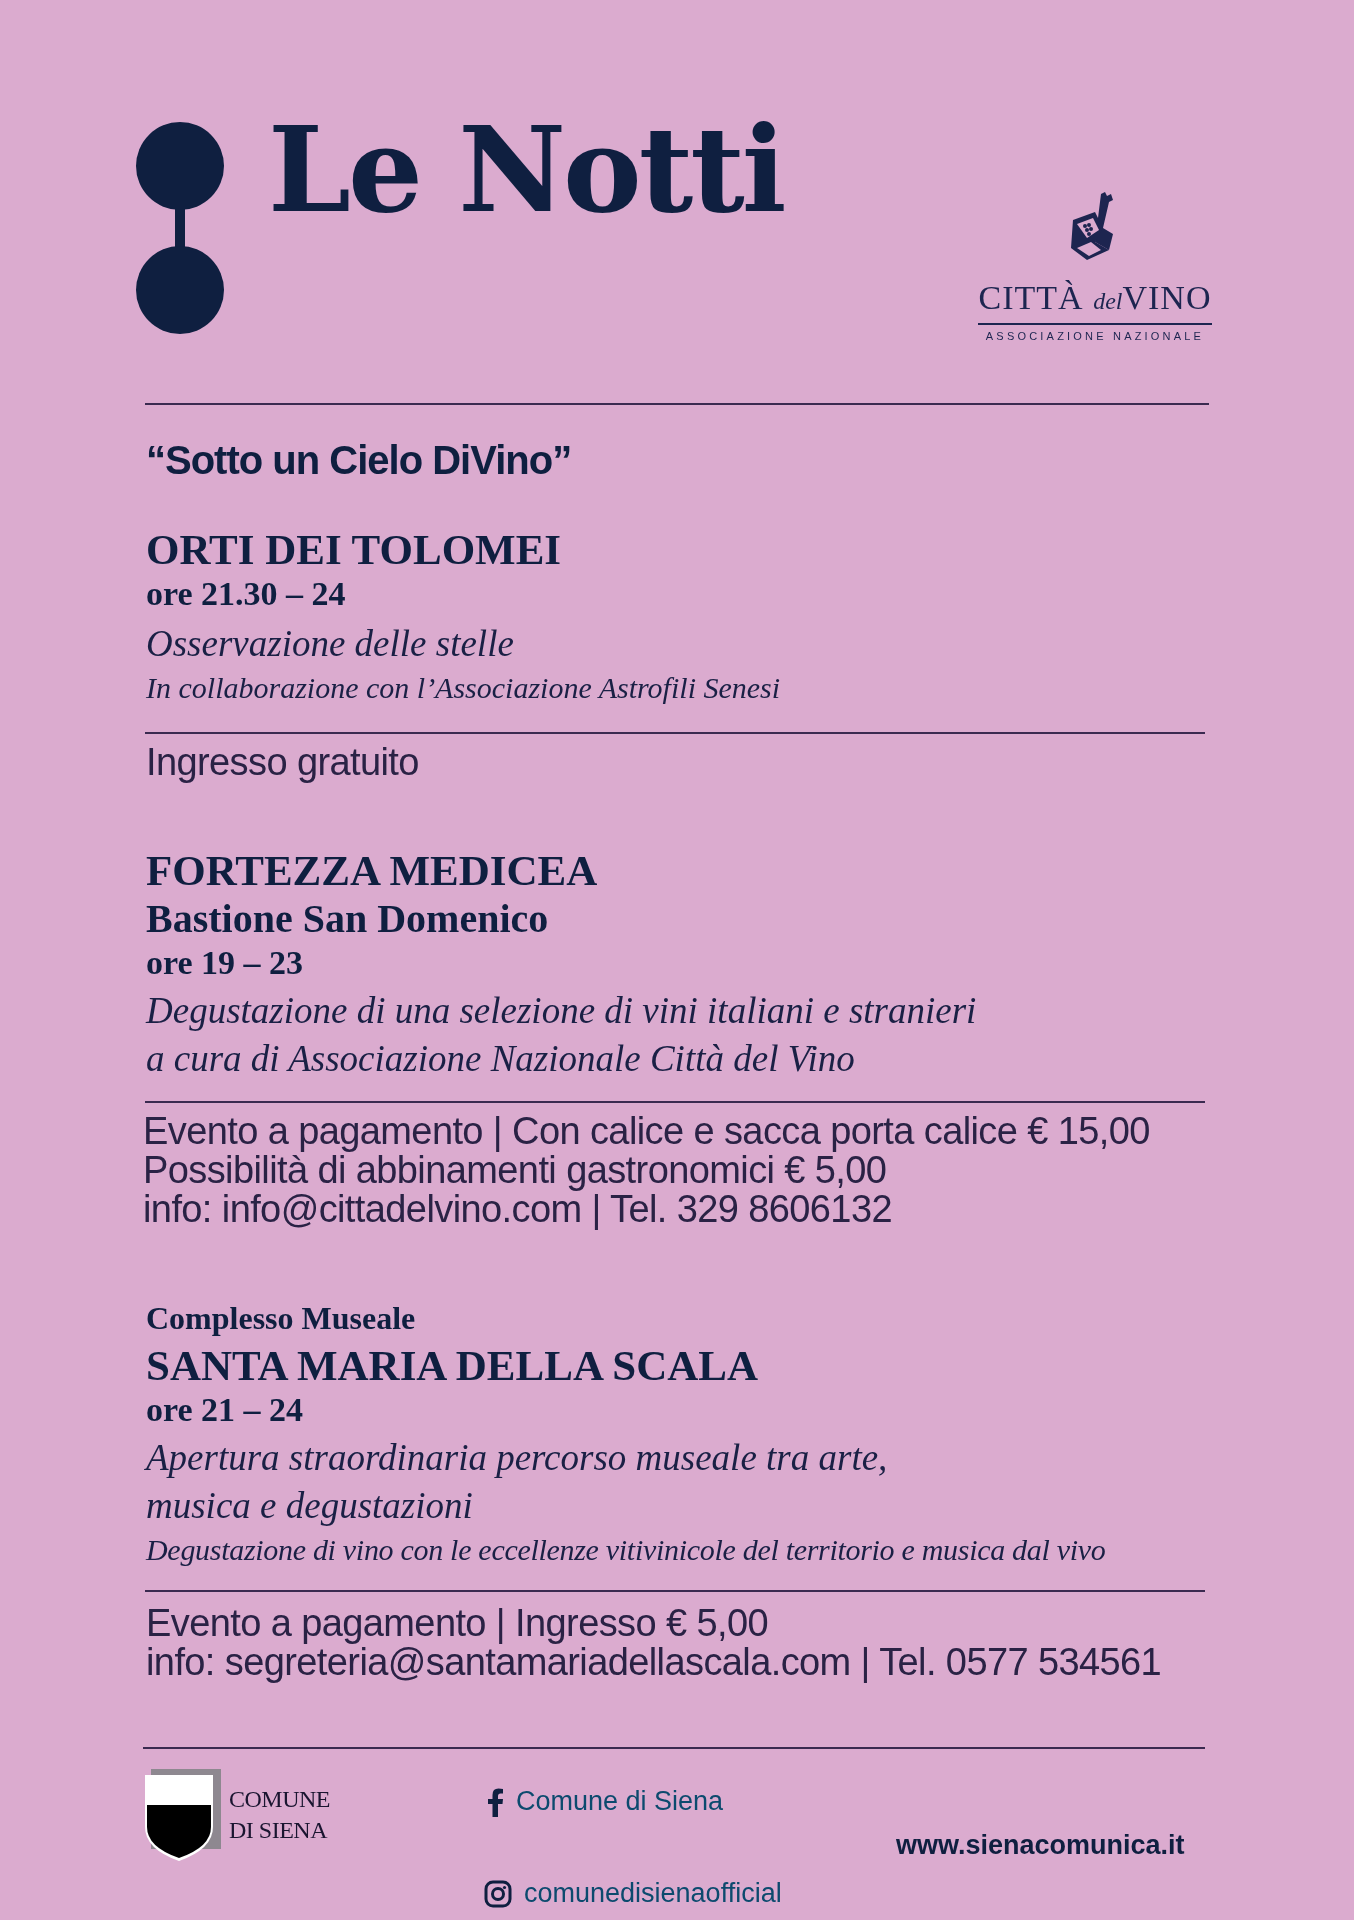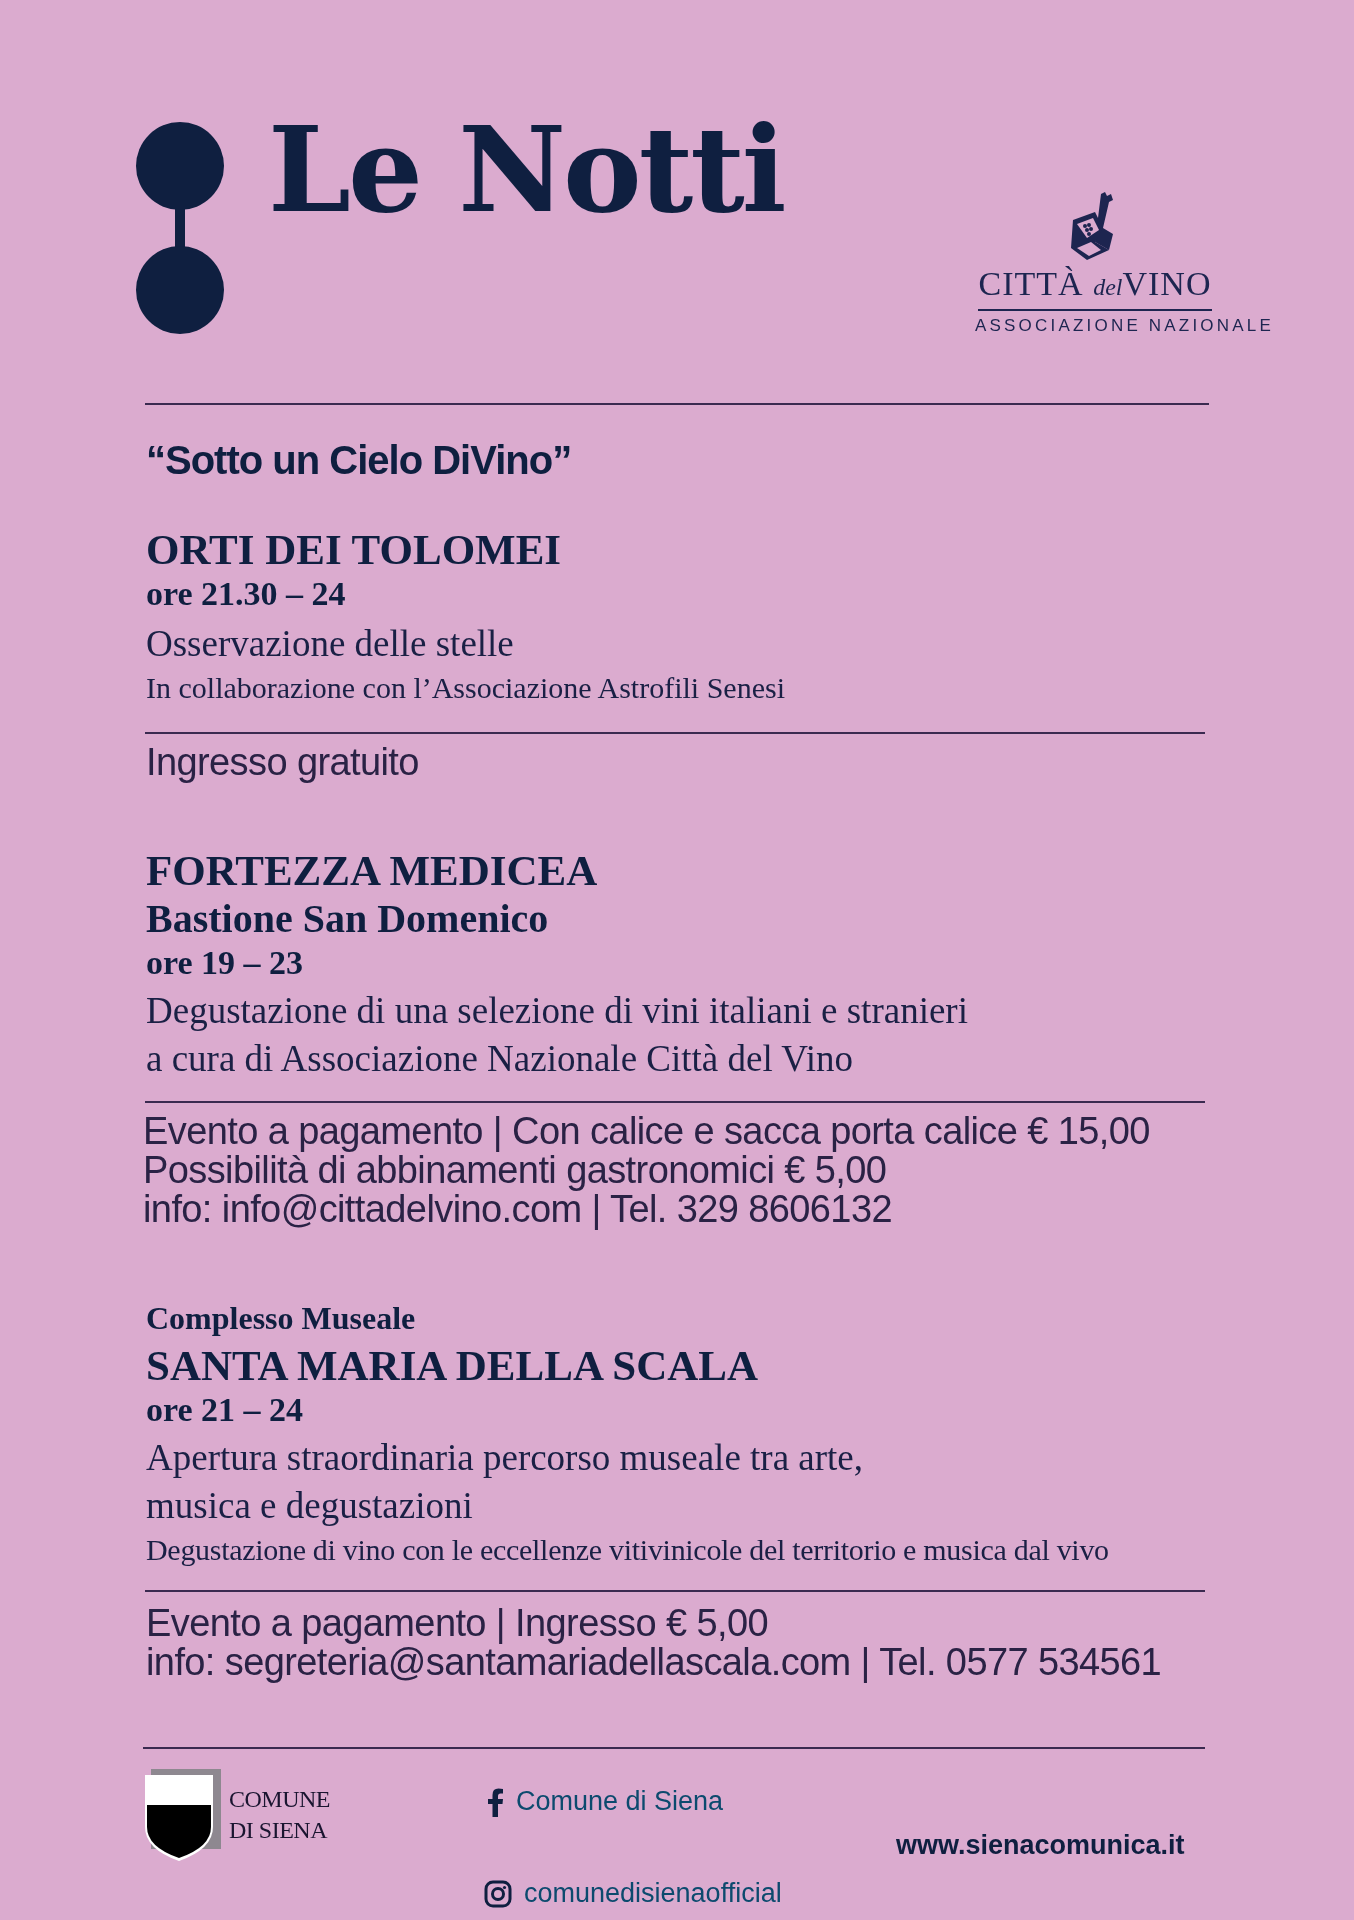--- a/index.html
+++ b/index.html
@@ -25,41 +25,41 @@
       color: #0f1f40;
     }
     .logo-title span { display: block; }
 
     
     .cdv { left: 975px; top: 188px; width: 240px; text-align: center; }
     .cdv-icon { width: 60px; height: 76px; display: block; margin: 0 auto 0 auto; }
     .cdv-name {
       font-family: "Liberation Serif", serif;
       font-size: 34px; line-height: 36px; color: #1d2550; letter-spacing: 1px;
-      margin-top: 2px; white-space: nowrap;
+      margin-top: 16px; white-space: nowrap;
     }
     .cdv-name .del { font-style: italic; font-size: 24px; letter-spacing: 0; }
     .cdv-rule { height: 2px; background: #1d2550; margin: 4px 3px 5px 3px; }
     .cdv-sub {
       font-family: "Liberation Sans", sans-serif;
-      font-size: 17px; letter-spacing: 3.2px; color: #1d2550; white-space: nowrap;
+      font-size: 11px; letter-spacing: 3.2px; color: #1d2550; white-space: nowrap;
     }
 
     .rule { height: 2px; background: #3a2a50; }
 
     .subtitle {
       left: 146px; top: 438px;
       font-family: "Liberation Sans", sans-serif;
       font-weight: bold; font-size: 40px; letter-spacing: -1px; color: #0f1f40;
     }
 
     .venue { font-family: "Liberation Serif", serif; font-weight: bold; color: #0f1f40; }
     .venue-big { font-size: 43px; line-height: 48px; }
     .venue-hours { font-size: 34px; line-height: 40px; }
-    .desc { font-family: "Liberation Serif", serif; color: #1a2045; }
+    .desc { font-family: "Liberation Serif", serif; color: #1a2045; font-style: italic; }
     .desc-lg { font-size: 37px; line-height: 48px; }
     .desc-md { font-size: 30px; line-height: 40px; }
     .info {
       font-family: "Liberation Sans", sans-serif;
       color: #2a2245; font-size: 38px; line-height: 39px; letter-spacing: -0.6px;
       white-space: nowrap;
     }
 
     
     .siena-shield { left: 145px; top: 1769px; width: 76px; height: 92px; }

